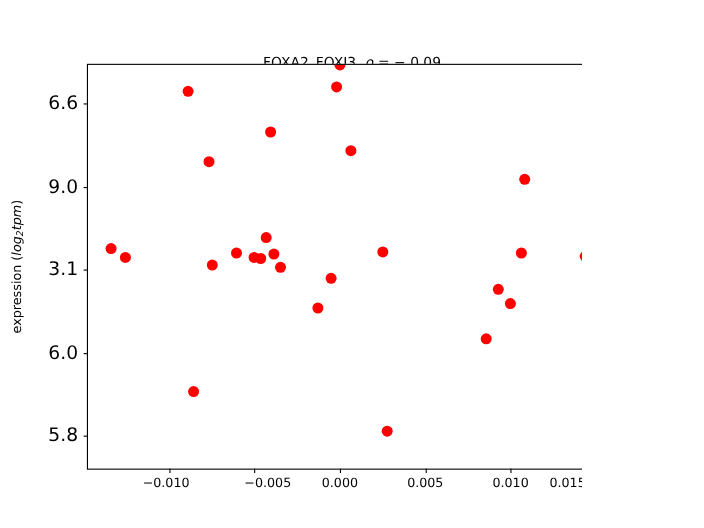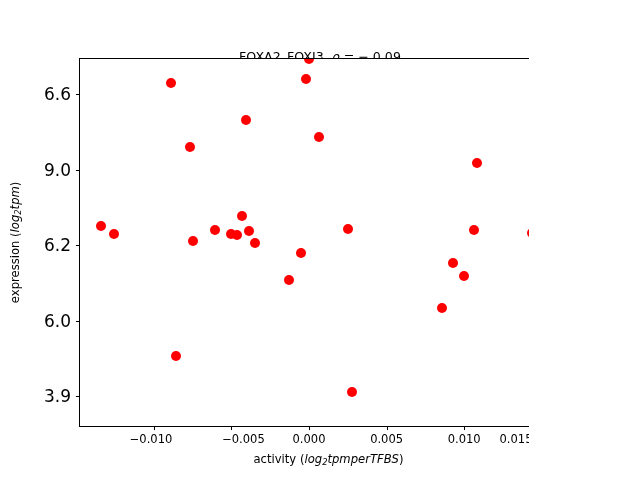--- a/index.html
+++ b/index.html
@@ -167,29 +167,28 @@
       <div class="xtick-label" style="left: 151.443px; margin-left: 12px;">−0.005</div>
       <div class="xtick" style="left: 229.027px;"></div>
       <div class="xtick-label" style="left: 229.027px;">0.000</div>
       <div class="xtick" style="left: 306.61px;"></div>
       <div class="xtick-label" style="left: 306.61px;">0.005</div>
       <div class="xtick" style="left: 384.194px;"></div>
       <div class="xtick-label" style="left: 384.194px;">0.010</div>
       <div class="xtick" style="left: 461.777px;"></div>
       <div class="xtick-label" style="left: 436px;">0.015</div>
       <div class="ytick" style="top: 337.036px;"></div>
-      <div class="ytick-label" style="top: 337.036px;">3.9</div>
+      <div class="ytick-label" style="top: 337.036px;">5.8</div>
       <div class="ytick" style="top: 261.561px;"></div>
       <div class="ytick-label" style="top: 261.561px;">6.0</div>
       <div class="ytick" style="top: 186.085px;"></div>
-      <div class="ytick-label" style="top: 186.085px;">6.2</div>
+      <div class="ytick-label" style="top: 186.085px;">3.1</div>
       <div class="ytick" style="top: 110.609px;"></div>
       <div class="ytick-label" style="top: 110.609px;">9.0</div>
       <div class="ytick" style="top: 35.1339px;"></div>
       <div class="ytick-label" style="top: 35.1339px;">6.6</div>
     </div>
 
-  <div id="xlabel">activity (<span class="ital">log</span><span class="ital sub">2</span><span class="ital">tpmperTFBS</span>)</div>
   <div id="ylabel">
       <span>expression (<span class="ital">log</span><span class="ital sub">2</span><span class="ital">tpm</span>)</span>
     </div>
 
 </div>
 
 </body></html>

